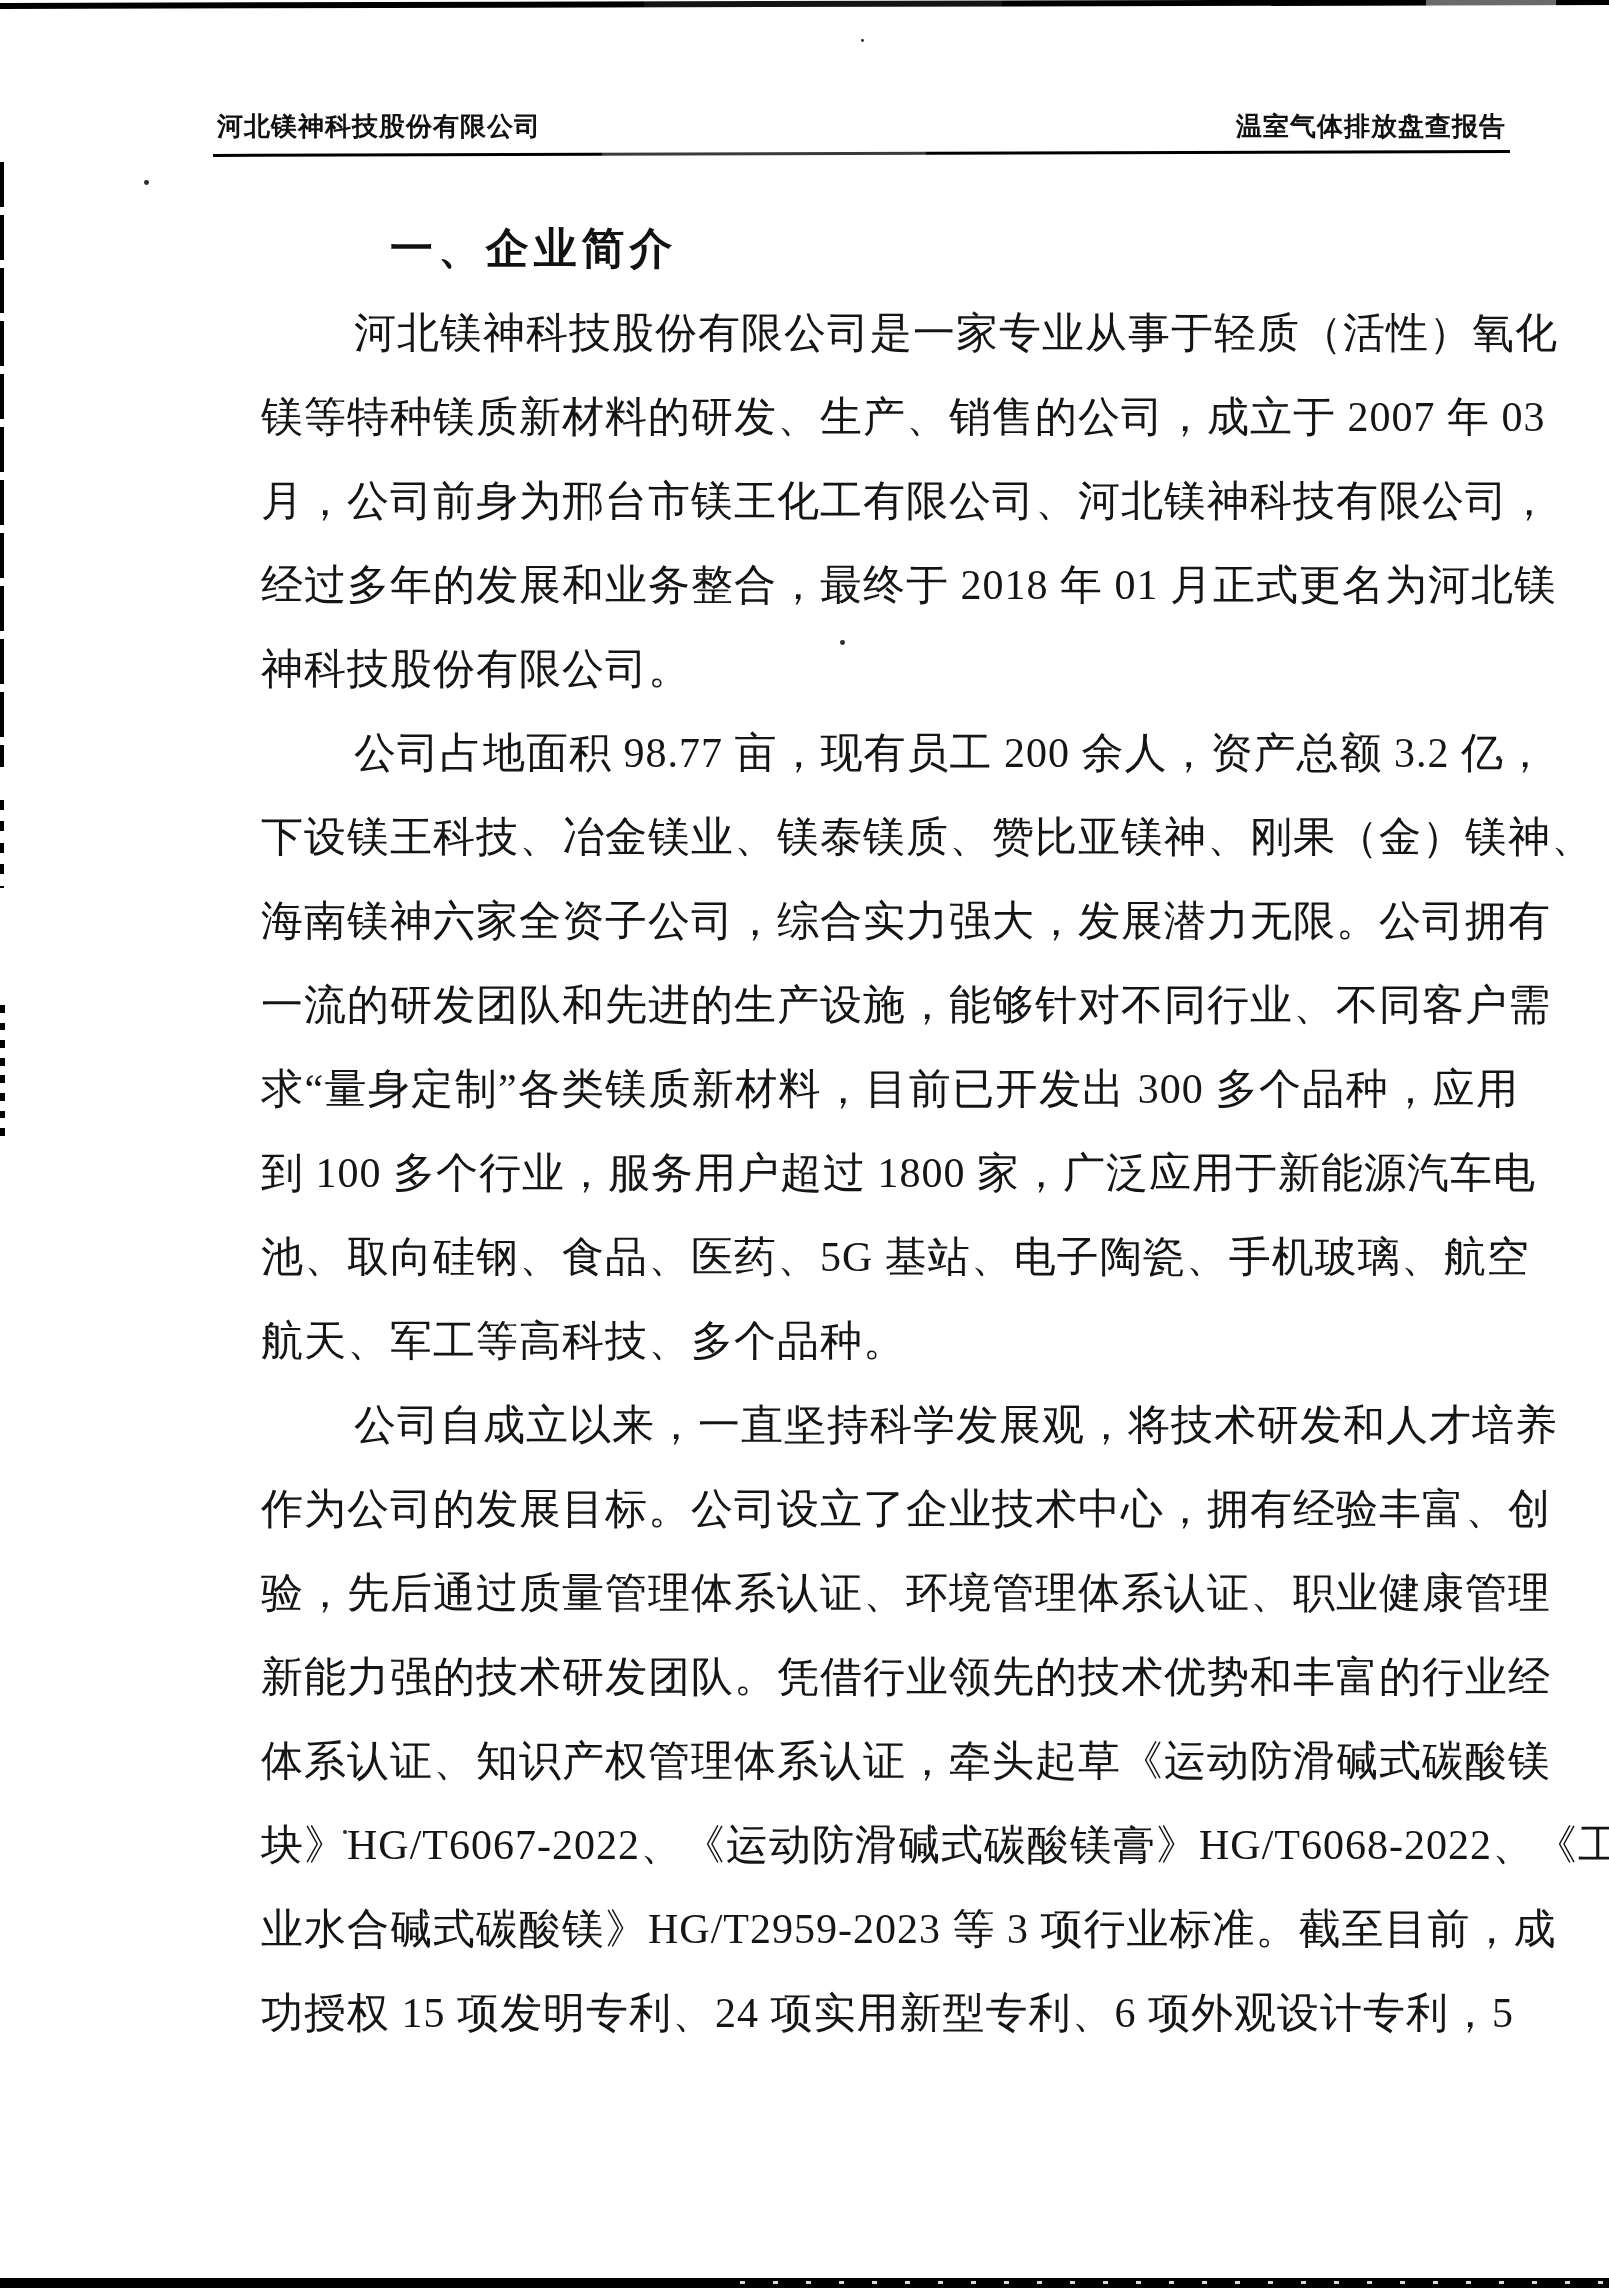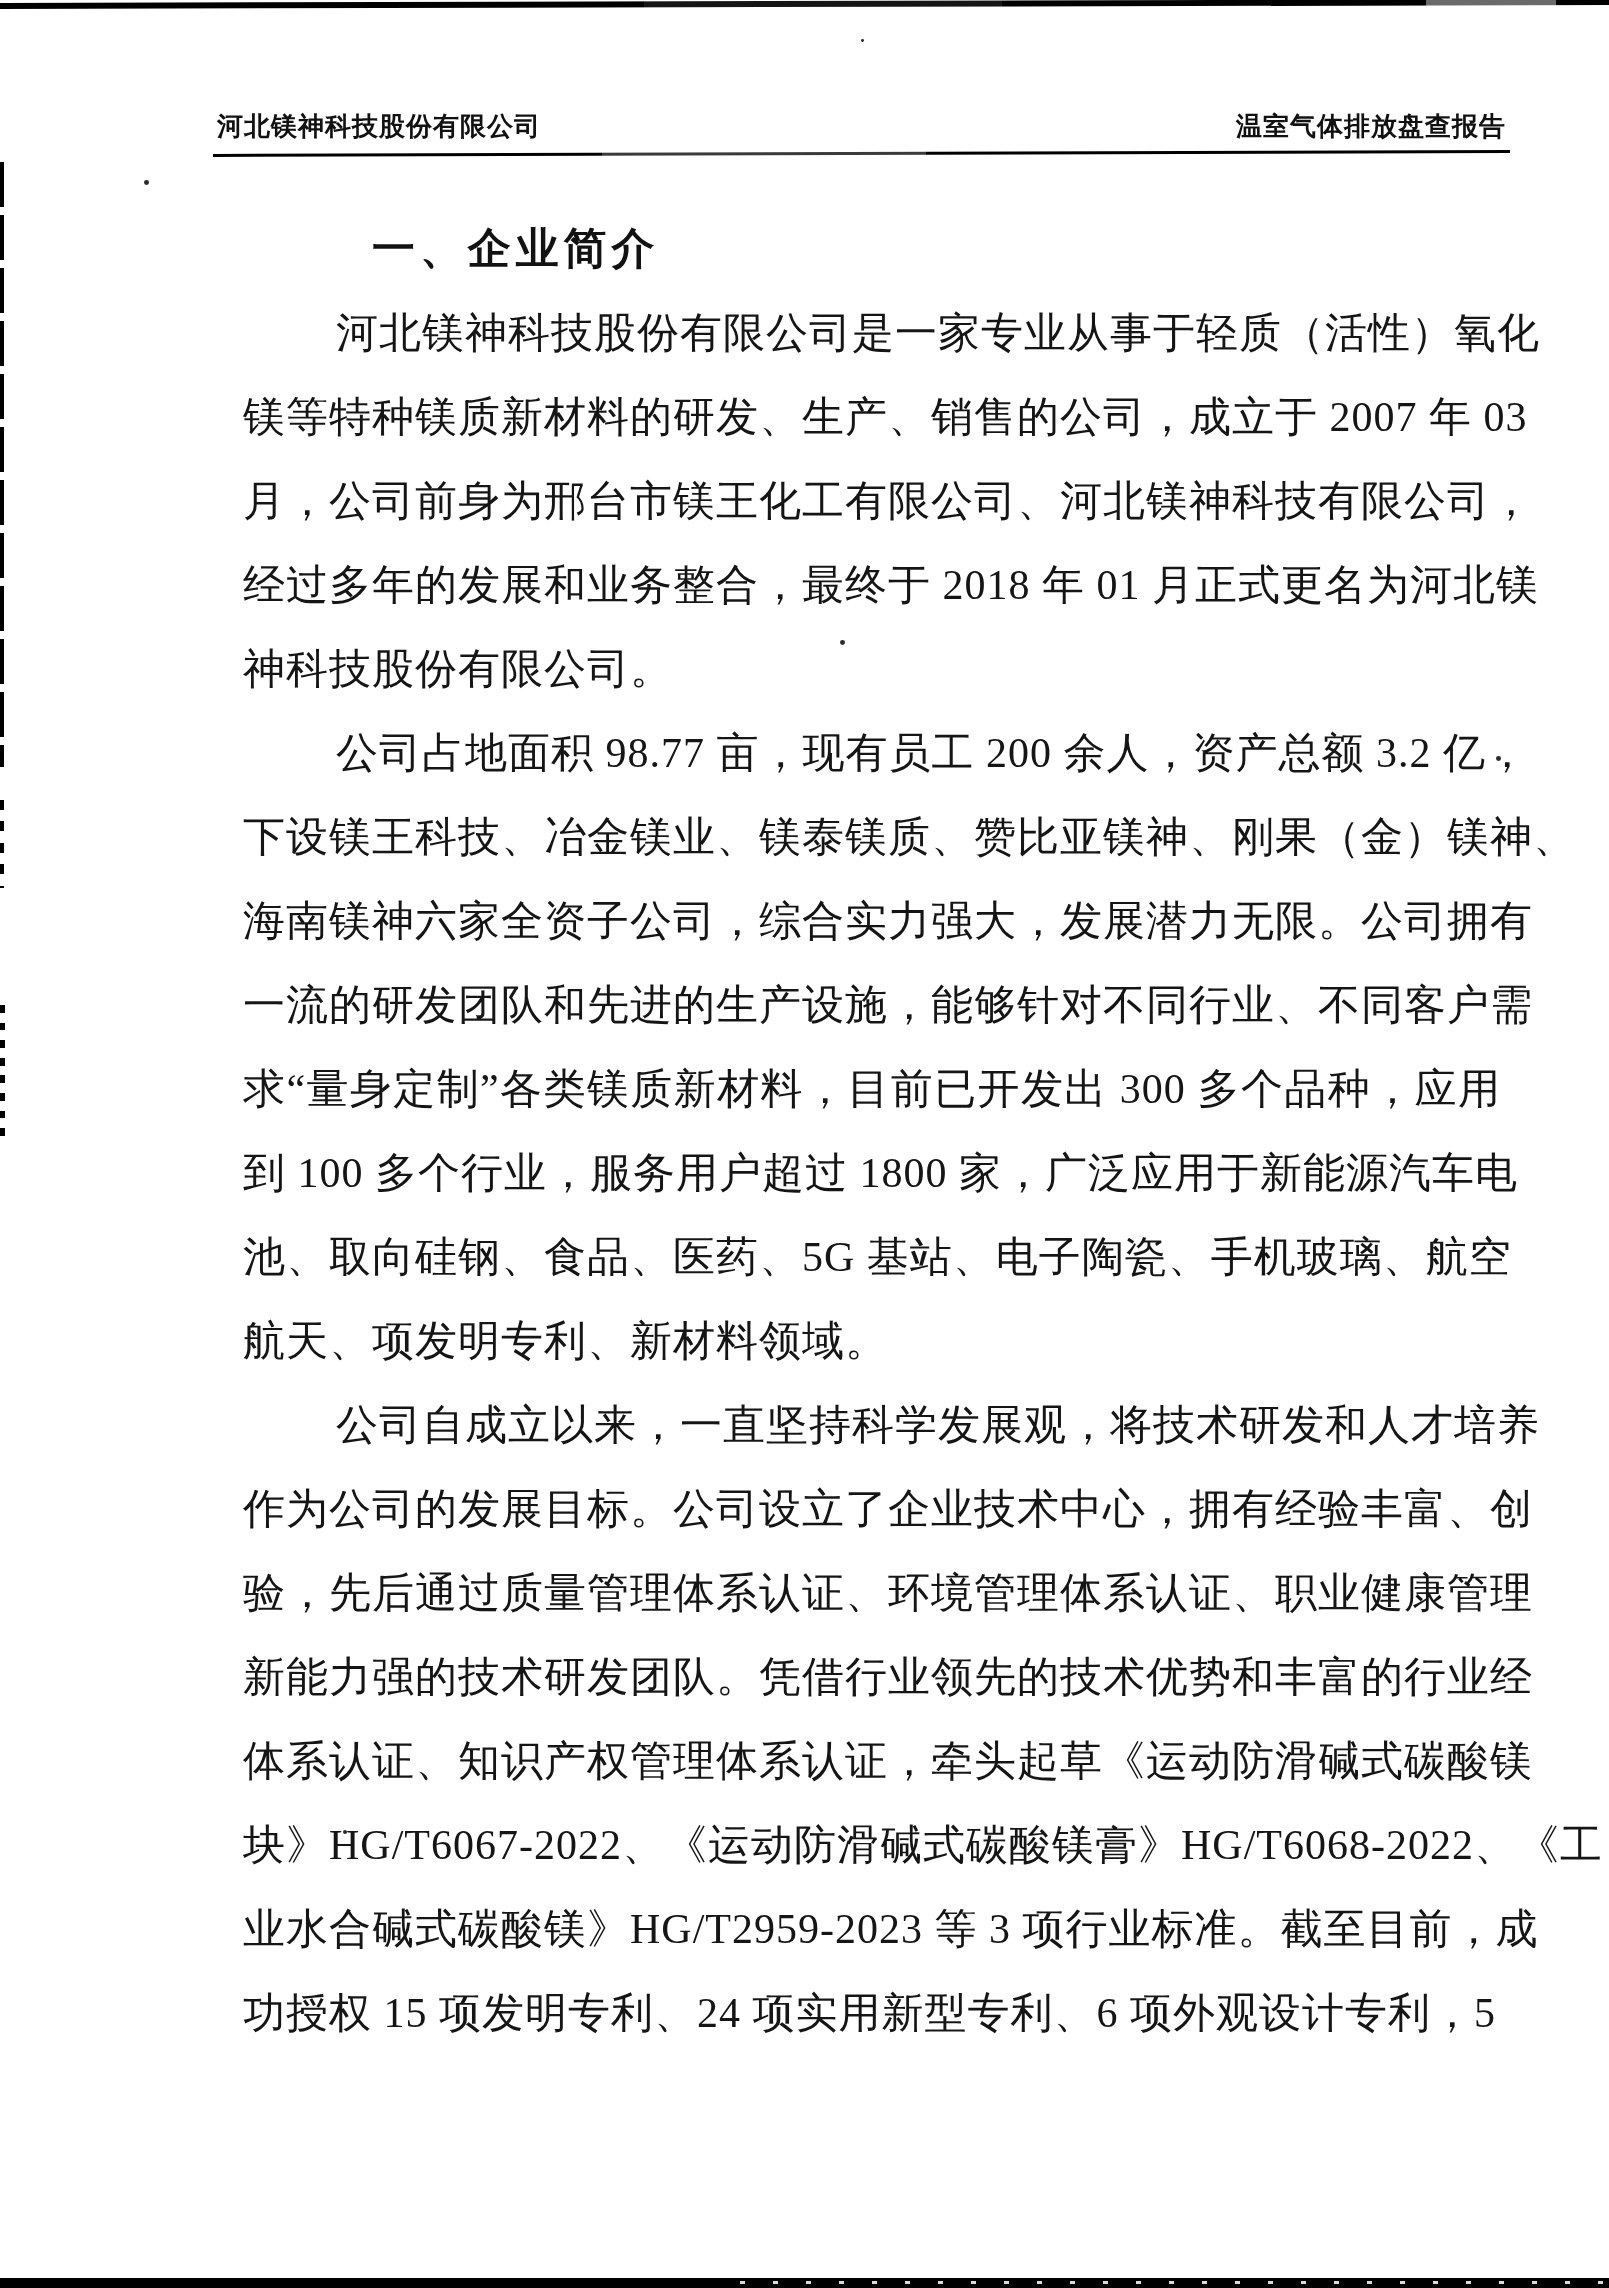--- a/index.html
+++ b/index.html
@@ -36,21 +36,21 @@
     width: 1297px;
     height: 2.9px;
     background: linear-gradient(90deg, #000 0 30%, #3a3a3a 30% 55%, #000 55% 100%);
     transform: rotate(-0.18deg);
     transform-origin: left top;
   }
 
   
   .doc-main {
     position: absolute;
-    left: 243px;
+    left: 261px;
     top: 207px;
     width: 1258px;
   }
   .section-title {
     font-size: 43px;
     line-height: 84px;
     font-weight: bold;
     letter-spacing: 4.9px;
     margin: 0;
     padding-left: 129px;
@@ -144,21 +144,21 @@
         <div class="line">月，公司前身为邢台市镁王化工有限公司、河北镁神科技有限公司，</div>
         <div class="line">经过多年的发展和业务整合，最终于 2018 年 01 月正式更名为河北镁</div>
         <div class="line last">神科技股份有限公司。</div>
         <div class="line first">公司占地面积 98.77 亩，现有员工 200 余人，资产总额 3.2 亿，</div>
         <div class="line">下设镁王科技、冶金镁业、镁泰镁质、赞比亚镁神、刚果（金）镁神、</div>
         <div class="line">海南镁神六家全资子公司，综合实力强大，发展潜力无限。公司拥有</div>
         <div class="line">一流的研发团队和先进的生产设施，能够针对不同行业、不同客户需</div>
         <div class="line">求“量身定制”各类镁质新材料，目前已开发出 300 多个品种，应用</div>
         <div class="line">到 100 多个行业，服务用户超过 1800 家，广泛应用于新能源汽车电</div>
         <div class="line">池、取向硅钢、食品、医药、5G 基站、电子陶瓷、手机玻璃、航空</div>
-        <div class="line last">航天、项发明专利、新材料领域。</div>
+        <div class="line last">航天、军工等高科技、多个品种。</div>
         <div class="line first">公司自成立以来，一直坚持科学发展观，将技术研发和人才培养</div>
         <div class="line">作为公司的发展目标。公司设立了企业技术中心，拥有经验丰富、创</div>
         <div class="line">验，先后通过质量管理体系认证、环境管理体系认证、职业健康管理</div>
         <div class="line">新能力强的技术研发团队。凭借行业领先的技术优势和丰富的行业经</div>
         <div class="line">体系认证、知识产权管理体系认证，牵头起草《运动防滑碱式碳酸镁</div>
         <div class="line">块》HG/T6067-2022、《运动防滑碱式碳酸镁膏》HG/T6068-2022、《工</div>
         <div class="line">业水合碱式碳酸镁》HG/T2959-2023 等 3 项行业标准。截至目前，成</div>
         <div class="line last">功授权 15 项发明专利、24 项实用新型专利、6 项外观设计专利，5</div>
       </div>
   </div>

